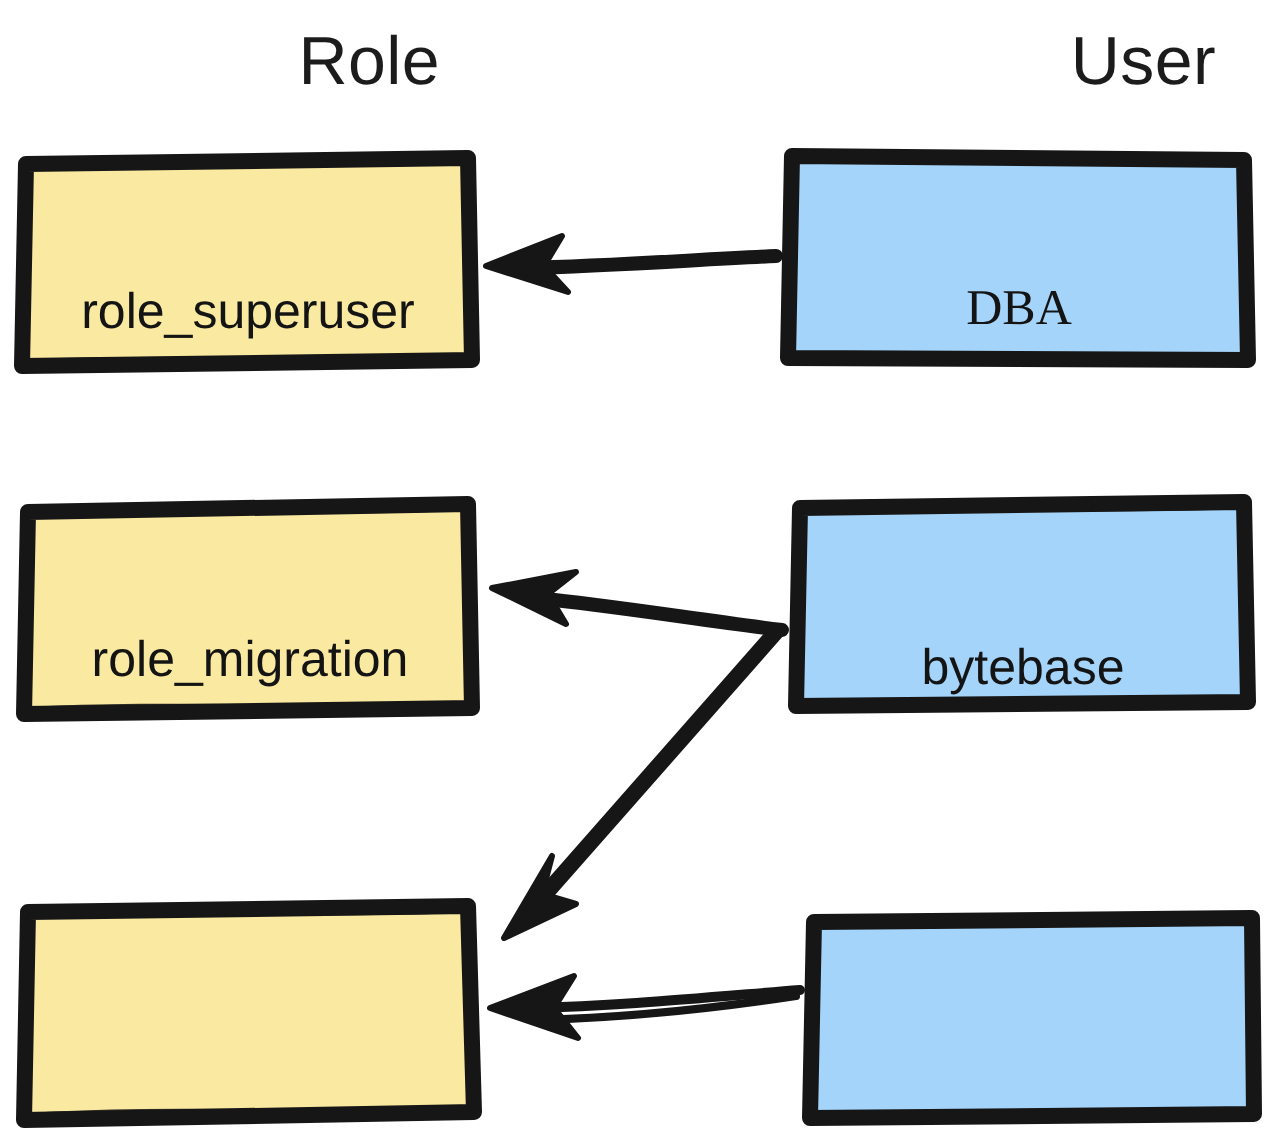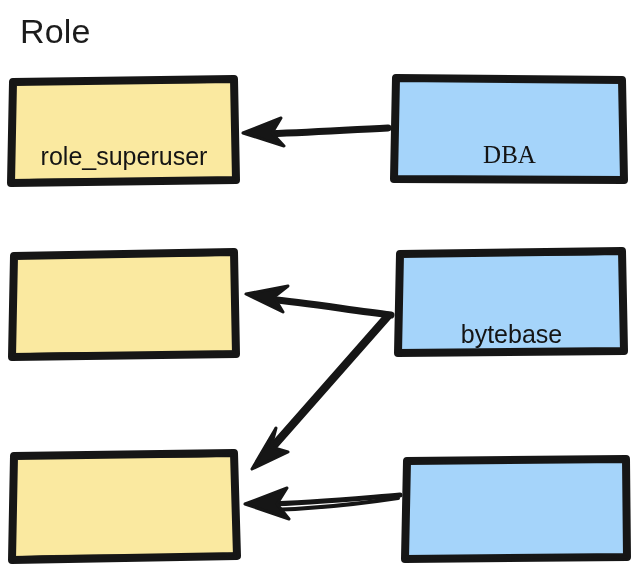--- a/index.html
+++ b/index.html
@@ -20,21 +20,21 @@
   #diagram-root {
     position: absolute;
     left: 0; top: 0;
     width: 639px;
     height: 567px;
   }
 
   
   .col-header {
     position: absolute;
-    text-align: left;
+    text-align: right;
     font-size: 34px;
     line-height: 34px;
     color: #1c1c1c;
     font-family: "Liberation Sans", sans-serif;
     font-weight: 400;
     letter-spacing: 0.2px;
     white-space: nowrap;
   }
   #header-role  { left: 20px;  top: 14px; width: 200px; }
   #header-user  { left: 408px; top: 14px; width: 200px; }
@@ -64,20 +64,21 @@
   }
 
   .node-shape { cursor: default; }
 </style>
 </head>
 <body>
 
 <div id="diagram-root">
 
   <div class="col-header" id="header-role">Role</div>
+  <div class="col-header" id="header-user">User</div>
 
   <svg class="layer" id="node-layer" viewBox="0 0 639 567">
 
     <g class="node-shape">
       <path d="M13,82 L234,79 L236,180 L11,183 Z" fill="#fae9a0" stroke="#161616" stroke-width="8" stroke-linejoin="round" stroke-linecap="round"></path>
       <path d="M15,84 C90,80 160,83 232,81" fill="none" stroke="#161616" stroke-width="3" stroke-linecap="round" opacity="0.85"></path>
       <path d="M13,181 C90,178 165,182 234,179" fill="none" stroke="#161616" stroke-width="3" stroke-linecap="round" opacity="0.85"></path>
     </g>
 
     <g class="node-shape">
@@ -131,20 +132,21 @@
     <g>
       <path d="M400,495 C350,499 308,503 266,504" fill="none" stroke="#161616" stroke-width="5" stroke-linecap="round"></path>
       <path d="M398,498 C352,505 310,509 268,510" fill="none" stroke="#161616" stroke-width="4" stroke-linecap="round"></path>
       <path d="M245,504 L287,488 L277,504 L289,519 Z" fill="#161616" stroke="#161616" stroke-width="3" stroke-linejoin="round"></path>
     </g>
   </svg>
 
   <div class="layer" id="label-layer">
     <div class="node-label" style="left:11px;  top:119px; width:226px;">role_superuser</div>
 
+    <div class="node-label" style="left:12px;  top:293px; width:226px;">role_migration</div>
 
 
     <div class="node-label" style="left:394px; top:117px; width:231px;font-family:Liberation Serif, serif;">DBA</div>
 
     <div class="node-label" style="left:398px; top:297px; width:227px;">bytebase</div>
 
   </div>
 
 </div>
 

